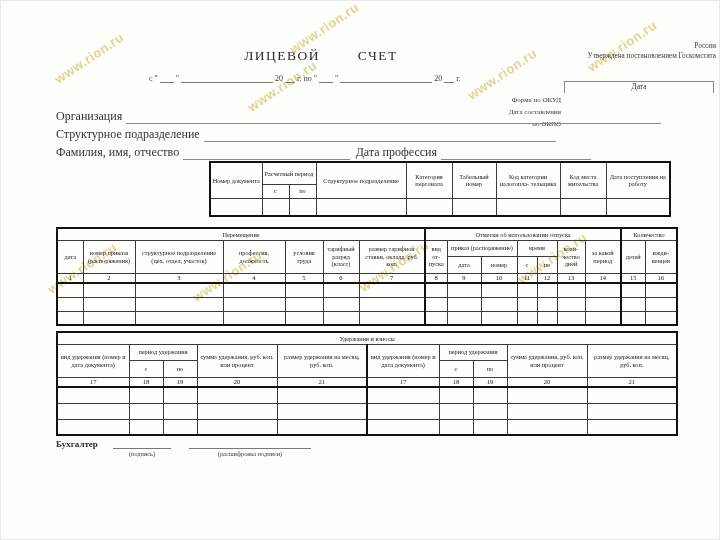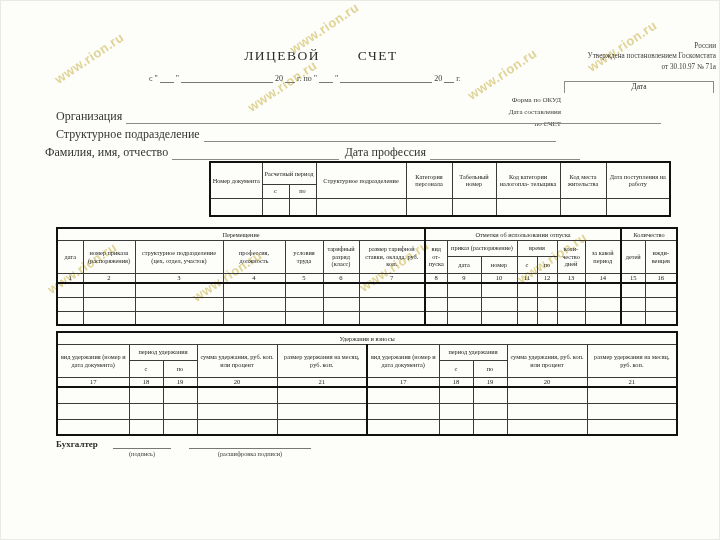--- a/index.html
+++ b/index.html
@@ -69,27 +69,26 @@
   <span class="wm" style="left: 468px; top: 88px; color: rgb(217, 203, 126);">www.rion.ru</span>
   <span class="wm" style="left: 588px; top: 60px; color: rgb(217, 203, 126);">www.rion.ru</span>
   <span class="wm" style="left: 48px; top: 282px; color: rgb(217, 203, 126);">www.rion.ru</span>
   <span class="wm" style="left: 193px; top: 290px; color: rgb(217, 203, 126);">www.rion.ru</span>
   <span class="wm" style="left: 360px; top: 280px; color: rgb(217, 203, 126);">www.rion.ru</span>
   <span class="wm" style="left: 518px; top: 272px; color: rgb(217, 203, 126);">www.rion.ru</span>
 
   <div class="stamp">
     <div>России</div>
     <div>Утверждена постановлением Госкомстата</div>
-    <div>от 30.10.97 № 71а</div>
   </div>
 
   <div class="codes-title">Дата</div>
   <div class="codes-label" style="left:400px;top:95px">Форма по ОКУД</div>
   <div class="codes-label" style="left:400px;top:107px">Дата составления</div>
-  <div class="codes-label" style="left:400px;top:119px">по СЧЕТ</div>
+  <div class="codes-label" style="left:400px;top:119px">по ОКПО</div>
 
   <div class="title">ЛИЦЕВОЙ  СЧЕТ</div>
 
   <div class="period">
     <span>с "</span>
       <span class="pu" style="width:14px"></span>
       <span>"</span>
       <span class="pu" style="width:92px"></span>
     <span>20</span>
       <span class="pu" style="width:10px"></span>
@@ -103,21 +102,21 @@
   </div>
 
   <div class="fline" style="left:55px;top:108px;width:605px">
     <span class="lbl">Организация</span>
       <span class="ul grow"></span>
   </div>
   <div class="fline" style="left:55px;top:126px;width:500px">
     <span class="lbl">Структурное подразделение</span>
       <span class="ul grow"></span>
   </div>
-  <div class="fline" style="left:44px;top:144px;width:535px">
+  <div class="fline" style="left:55px;top:144px;width:535px">
     <span class="lbl">Фамилия, имя, отчество</span>
       <span class="ul grow"></span>
     <span class="lbl" style="margin-left:6px">Дата профессия</span>
       <span class="ul" style="width:150px"></span>
   </div>
 
   <table class="tbl t1" style="left:208px;top:160px;width:460px">
     <colgroup>
       <col style="width:52px">
         <col style="width:27px">

